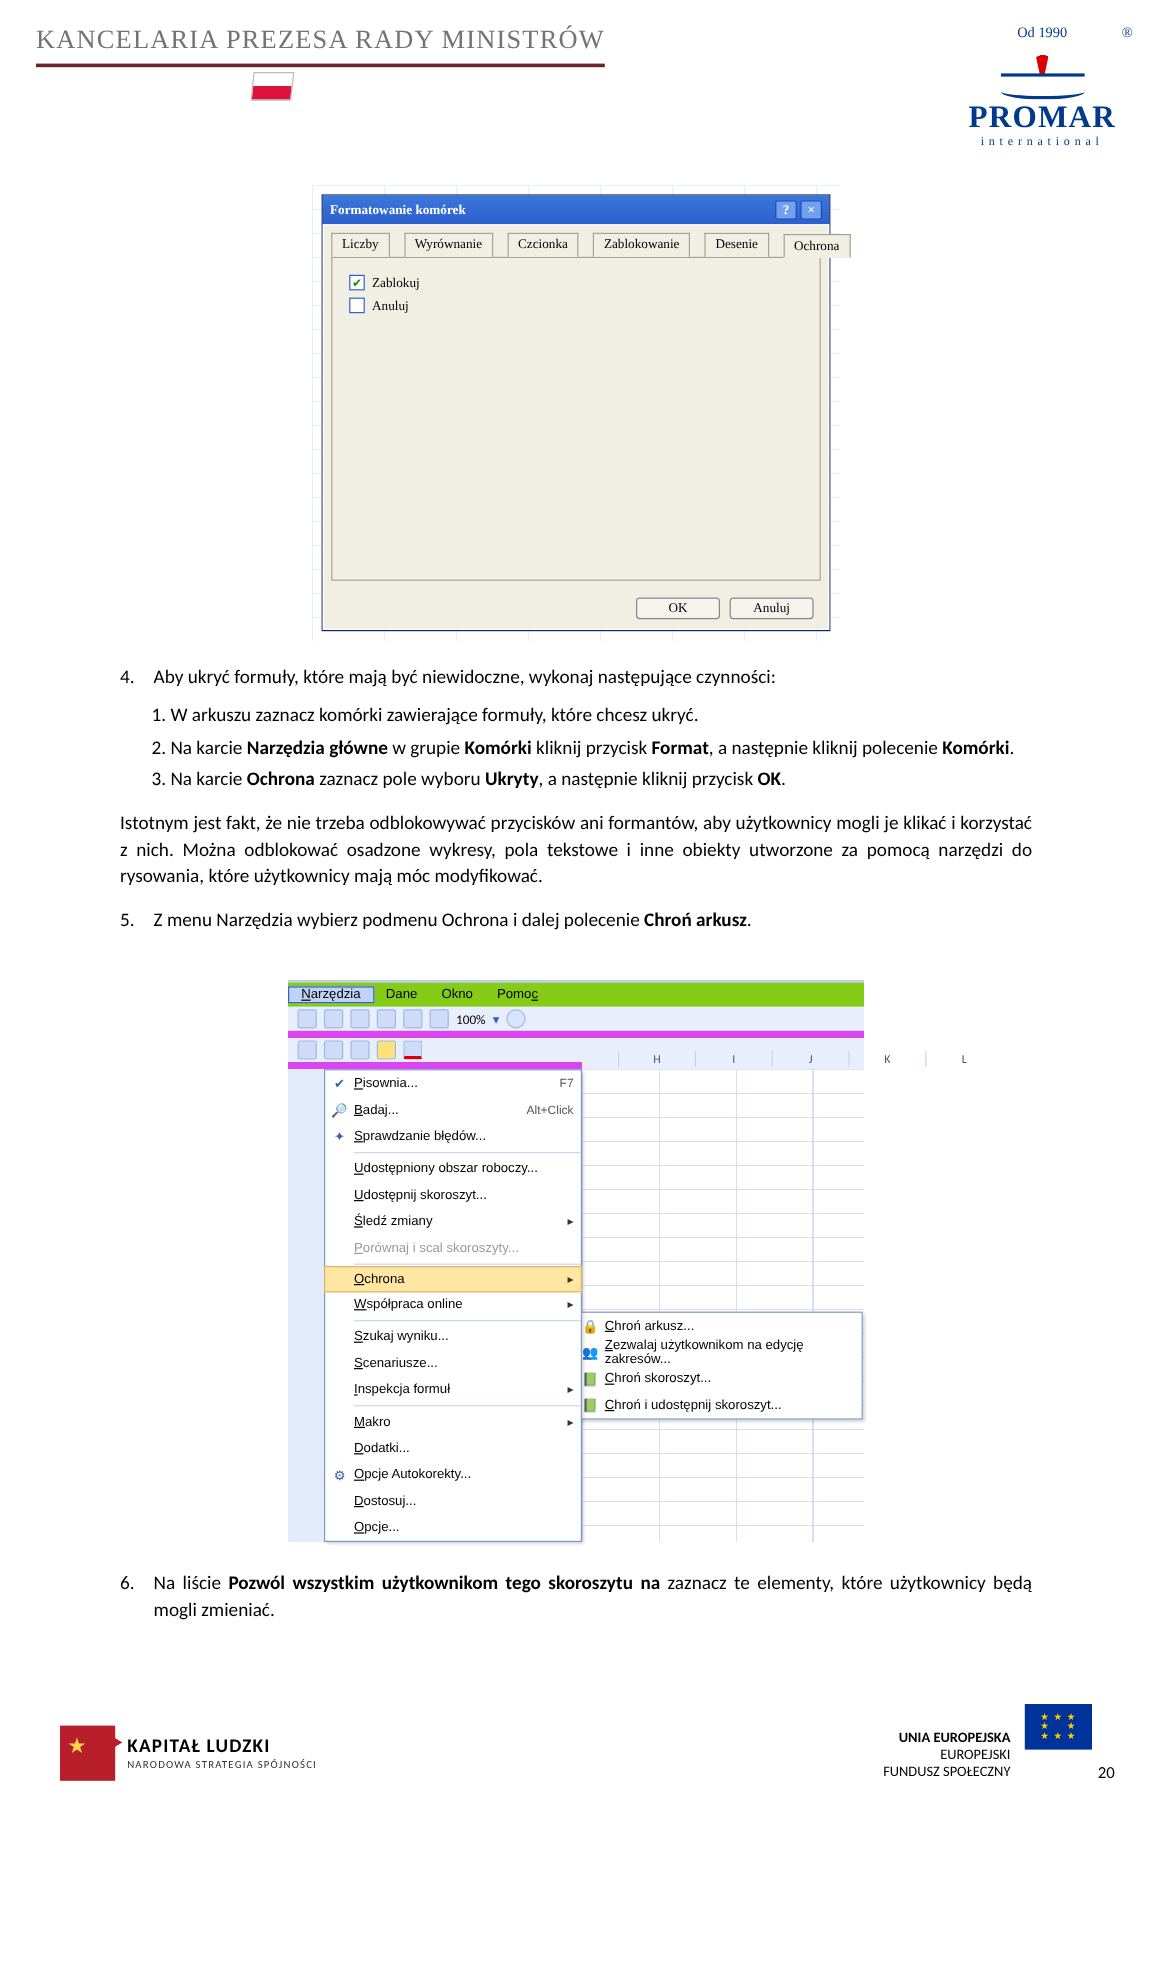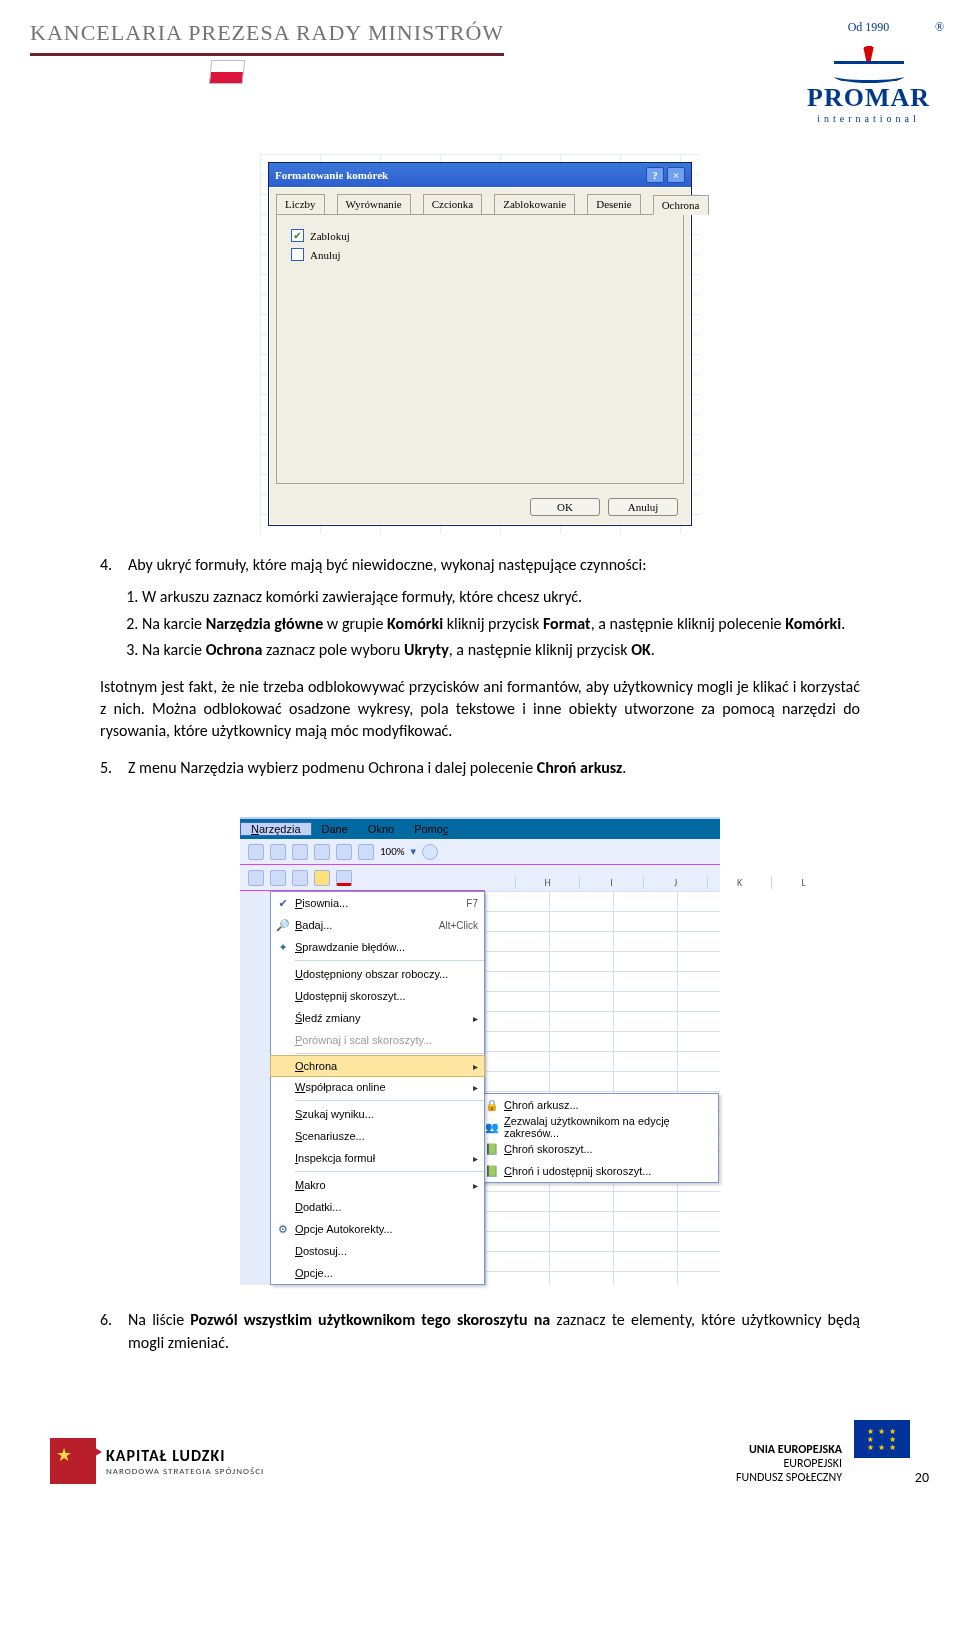--- a/index.html
+++ b/index.html
@@ -140,31 +140,31 @@
   .num-start { margin-top:14px; }
   .bold { font-weight: bold; }
 
   
   .menu-shot-wrap{
     margin: 18px auto 24px auto;
     width: 480px;
   }
   .toolbar-row {
     font-family: Tahoma, sans-serif; font-size:11px;
-    background:#0369a1;
+    background:#84cc16;
     border-top:2px solid #bcd0f5;
     height:22px;
     display:flex; align-items:center;
   }
   .toolbar-row .m  { padding:0 10px; }
   .toolbar-row .active { background:#c1d2f7; border:1px solid #3166c8; }
   .icon-row {
     background:#e8eefc; height:26px;
     display:flex; align-items:center; gap:6px; padding:0 8px;
-    border-bottom:1px solid #d946ef;
+    border-bottom:6px solid #d946ef;
     font-size:11px;
   }
   .tb-icon { width:16px; height:16px; background:#cfdcf7; border:1px solid #9fb7e8; border-radius:2px;}
   .col-heads {
     background:#e8eefc; height:18px;
     display:grid; grid-template-columns: 30px repeat(5, 64px);
     font-size:10px; color:#555; align-items:center;
   }
   .col-heads span{ text-align:center; border-left:1px solid #c5d3f2;}
   .menu-flex{ display:flex; }

